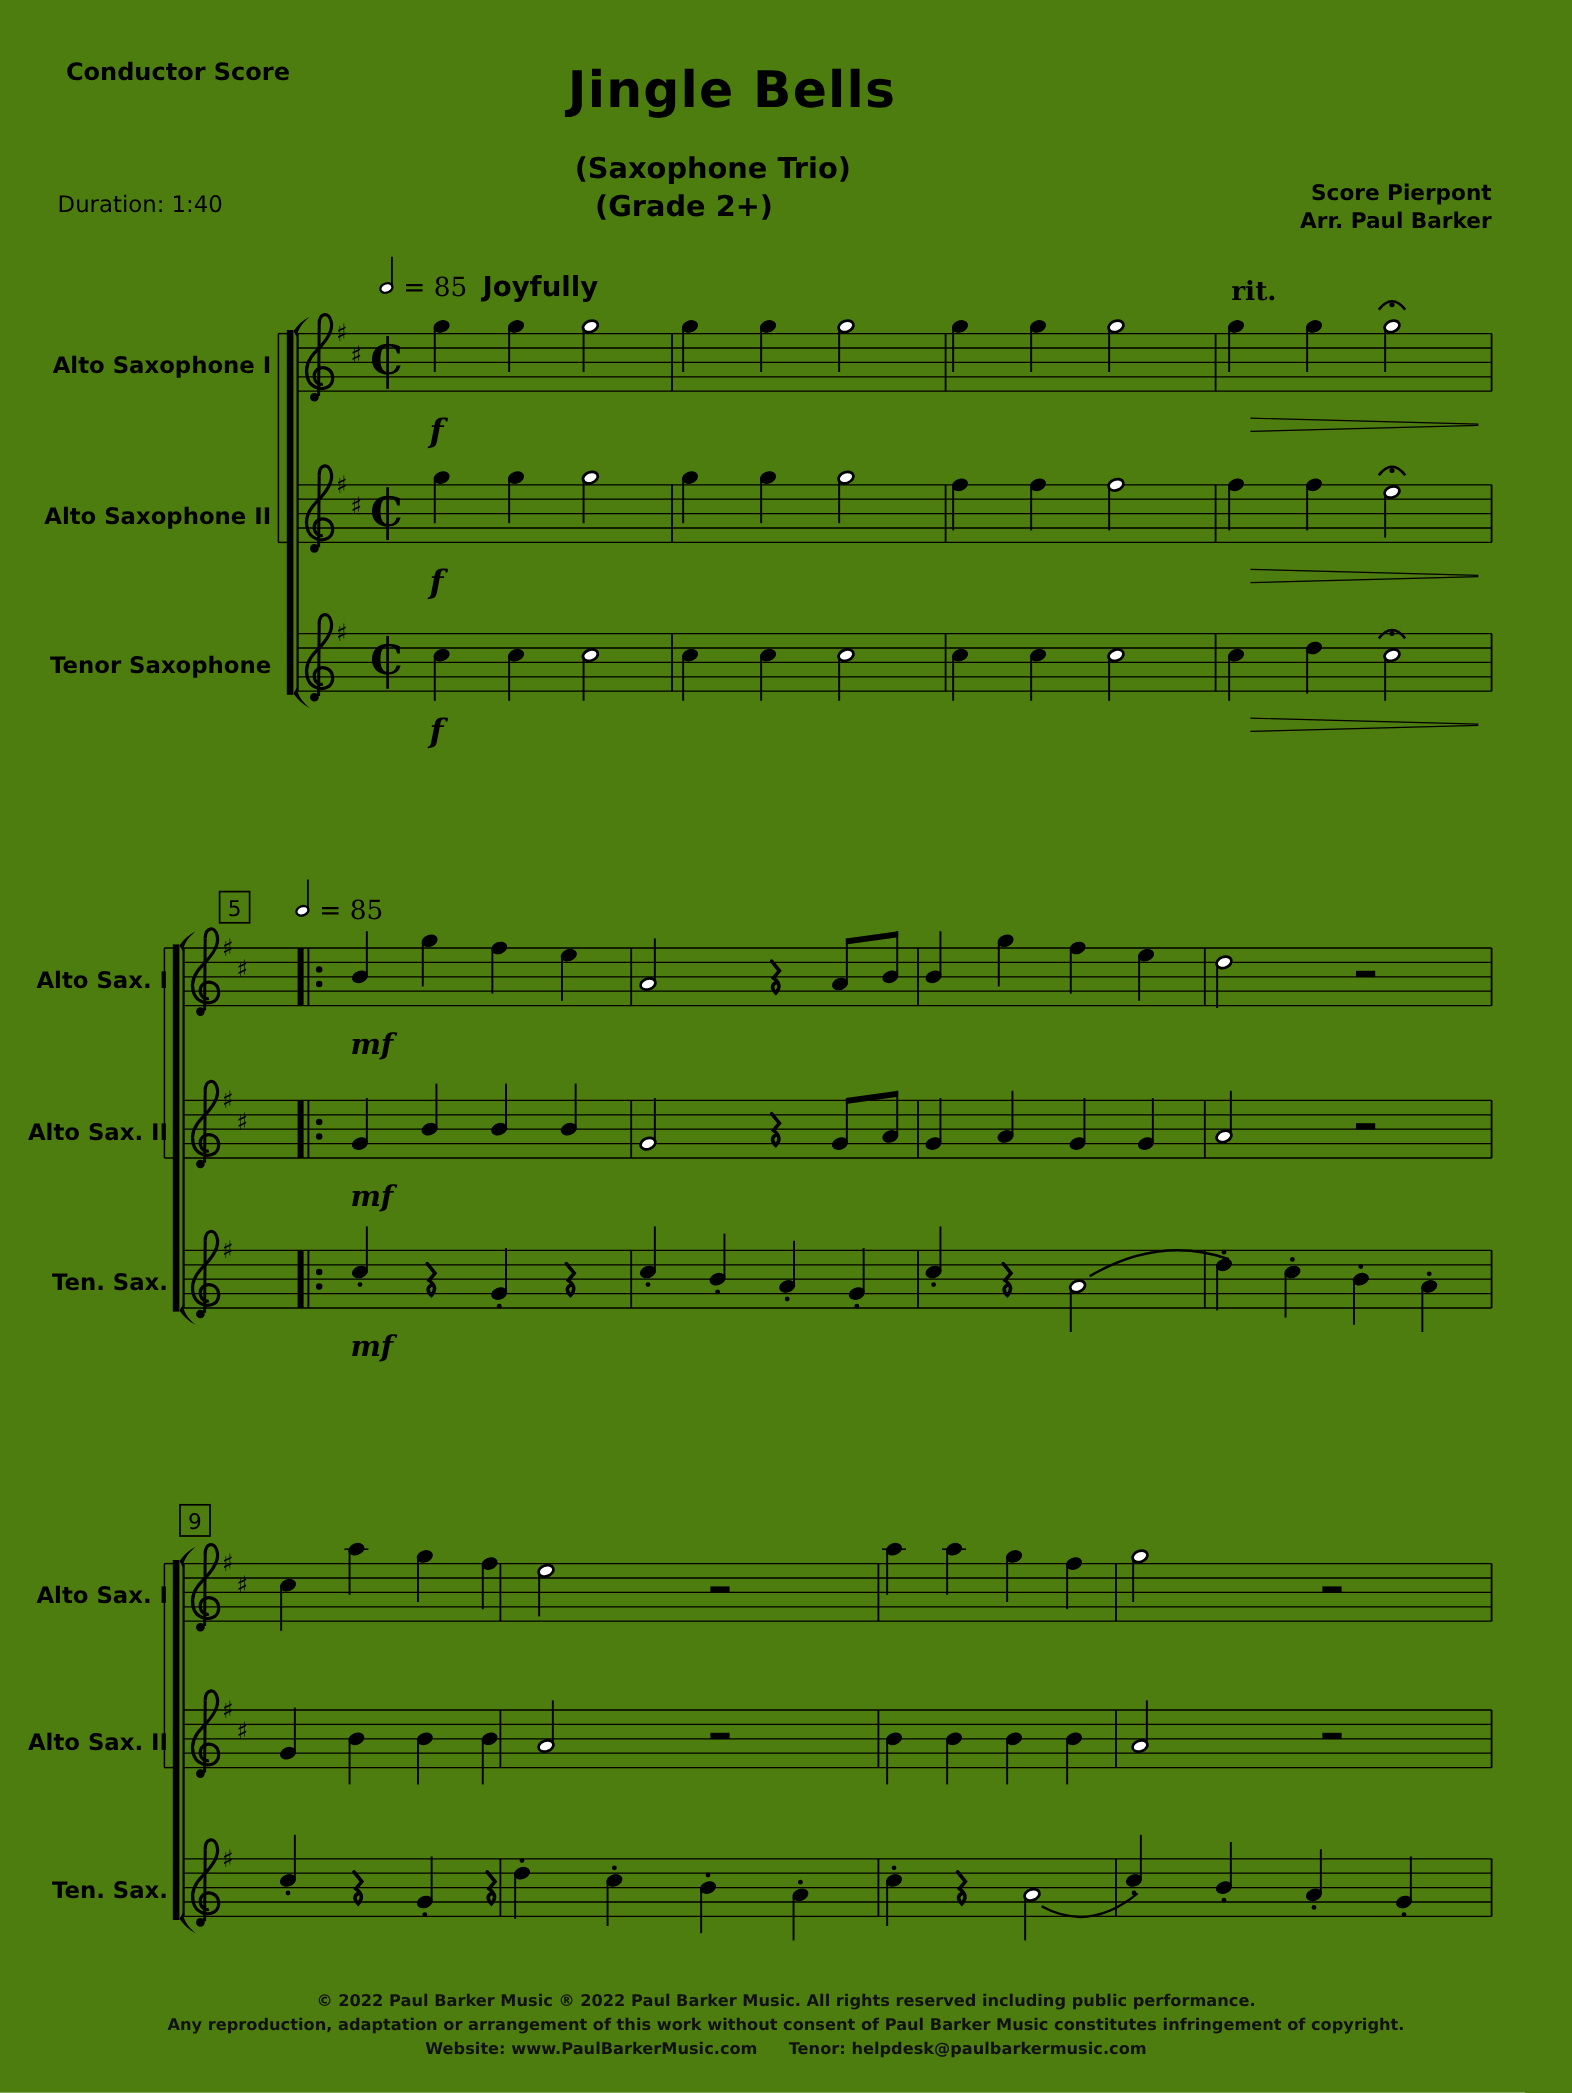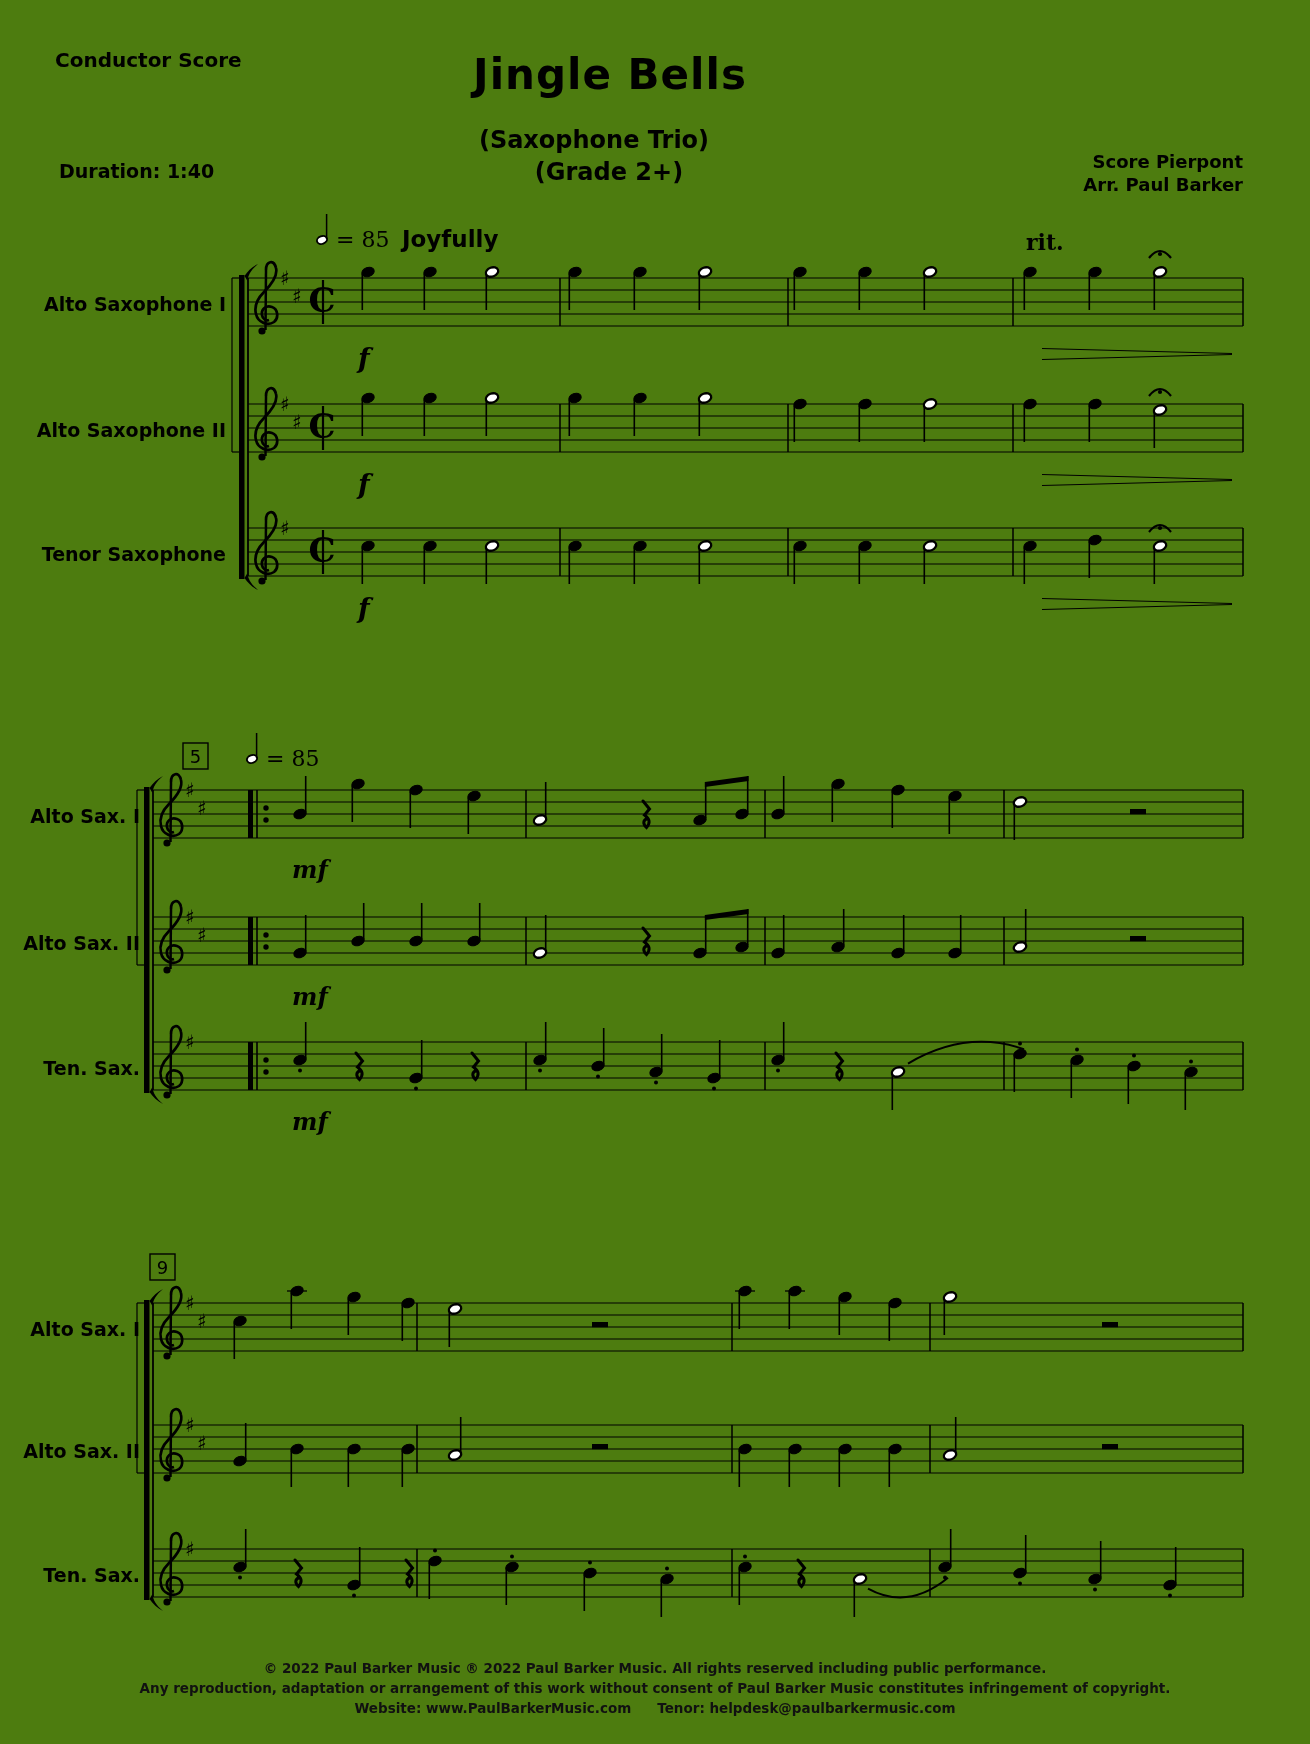--- a/index.html
+++ b/index.html
@@ -5,22 +5,22 @@
   html,body{margin:0;padding:0;background:#e8e8e8;}
   .page{position:relative;width:1310px;height:1744px;background:#4d7c0f;overflow:hidden;
         font-family:"DejaVu Sans","Liberation Sans",sans-serif;color:#000;}
   .abs{position:absolute;}
   .score-type{left:55px;top:48px;font-size:20px;font-weight:700;}
   .title{position:absolute;left:0;top:50px;width:1140px;text-align:center;
          font-size:42px;font-weight:800;letter-spacing:1px;margin-left:40px;}
   .subtitle{position:absolute;left:0;top:126px;width:1140px;text-align:center;
          font-size:24px;font-weight:700;padding-left:24px;}
   .grade{position:absolute;left:0;top:158px;width:1140px;text-align:center;
-         font-size:24px;font-weight:700;padding-left:39px;}
-  .duration{left:48px;top:160px;font-size:19px;font-weight:700;margin-left:11px;}
+         font-size:24px;font-weight:700;}
+  .duration{left:48px;top:160px;font-size:19px;font-weight:400;}
   .credits{right:67px;top:150px;text-align:right;font-size:18px;font-weight:700;line-height:23px;}
   .footer{left:12px;top:1658px;width:1286px;text-align:center;font-size:13.5px;font-weight:600;
           line-height:20px;color:#111;}
   .footer .sep{display:inline-block;width:26px;}
   #notation{position:absolute;left:0;top:0;}
 </style>
 </head>
 <body>
 
 <div class="page">

